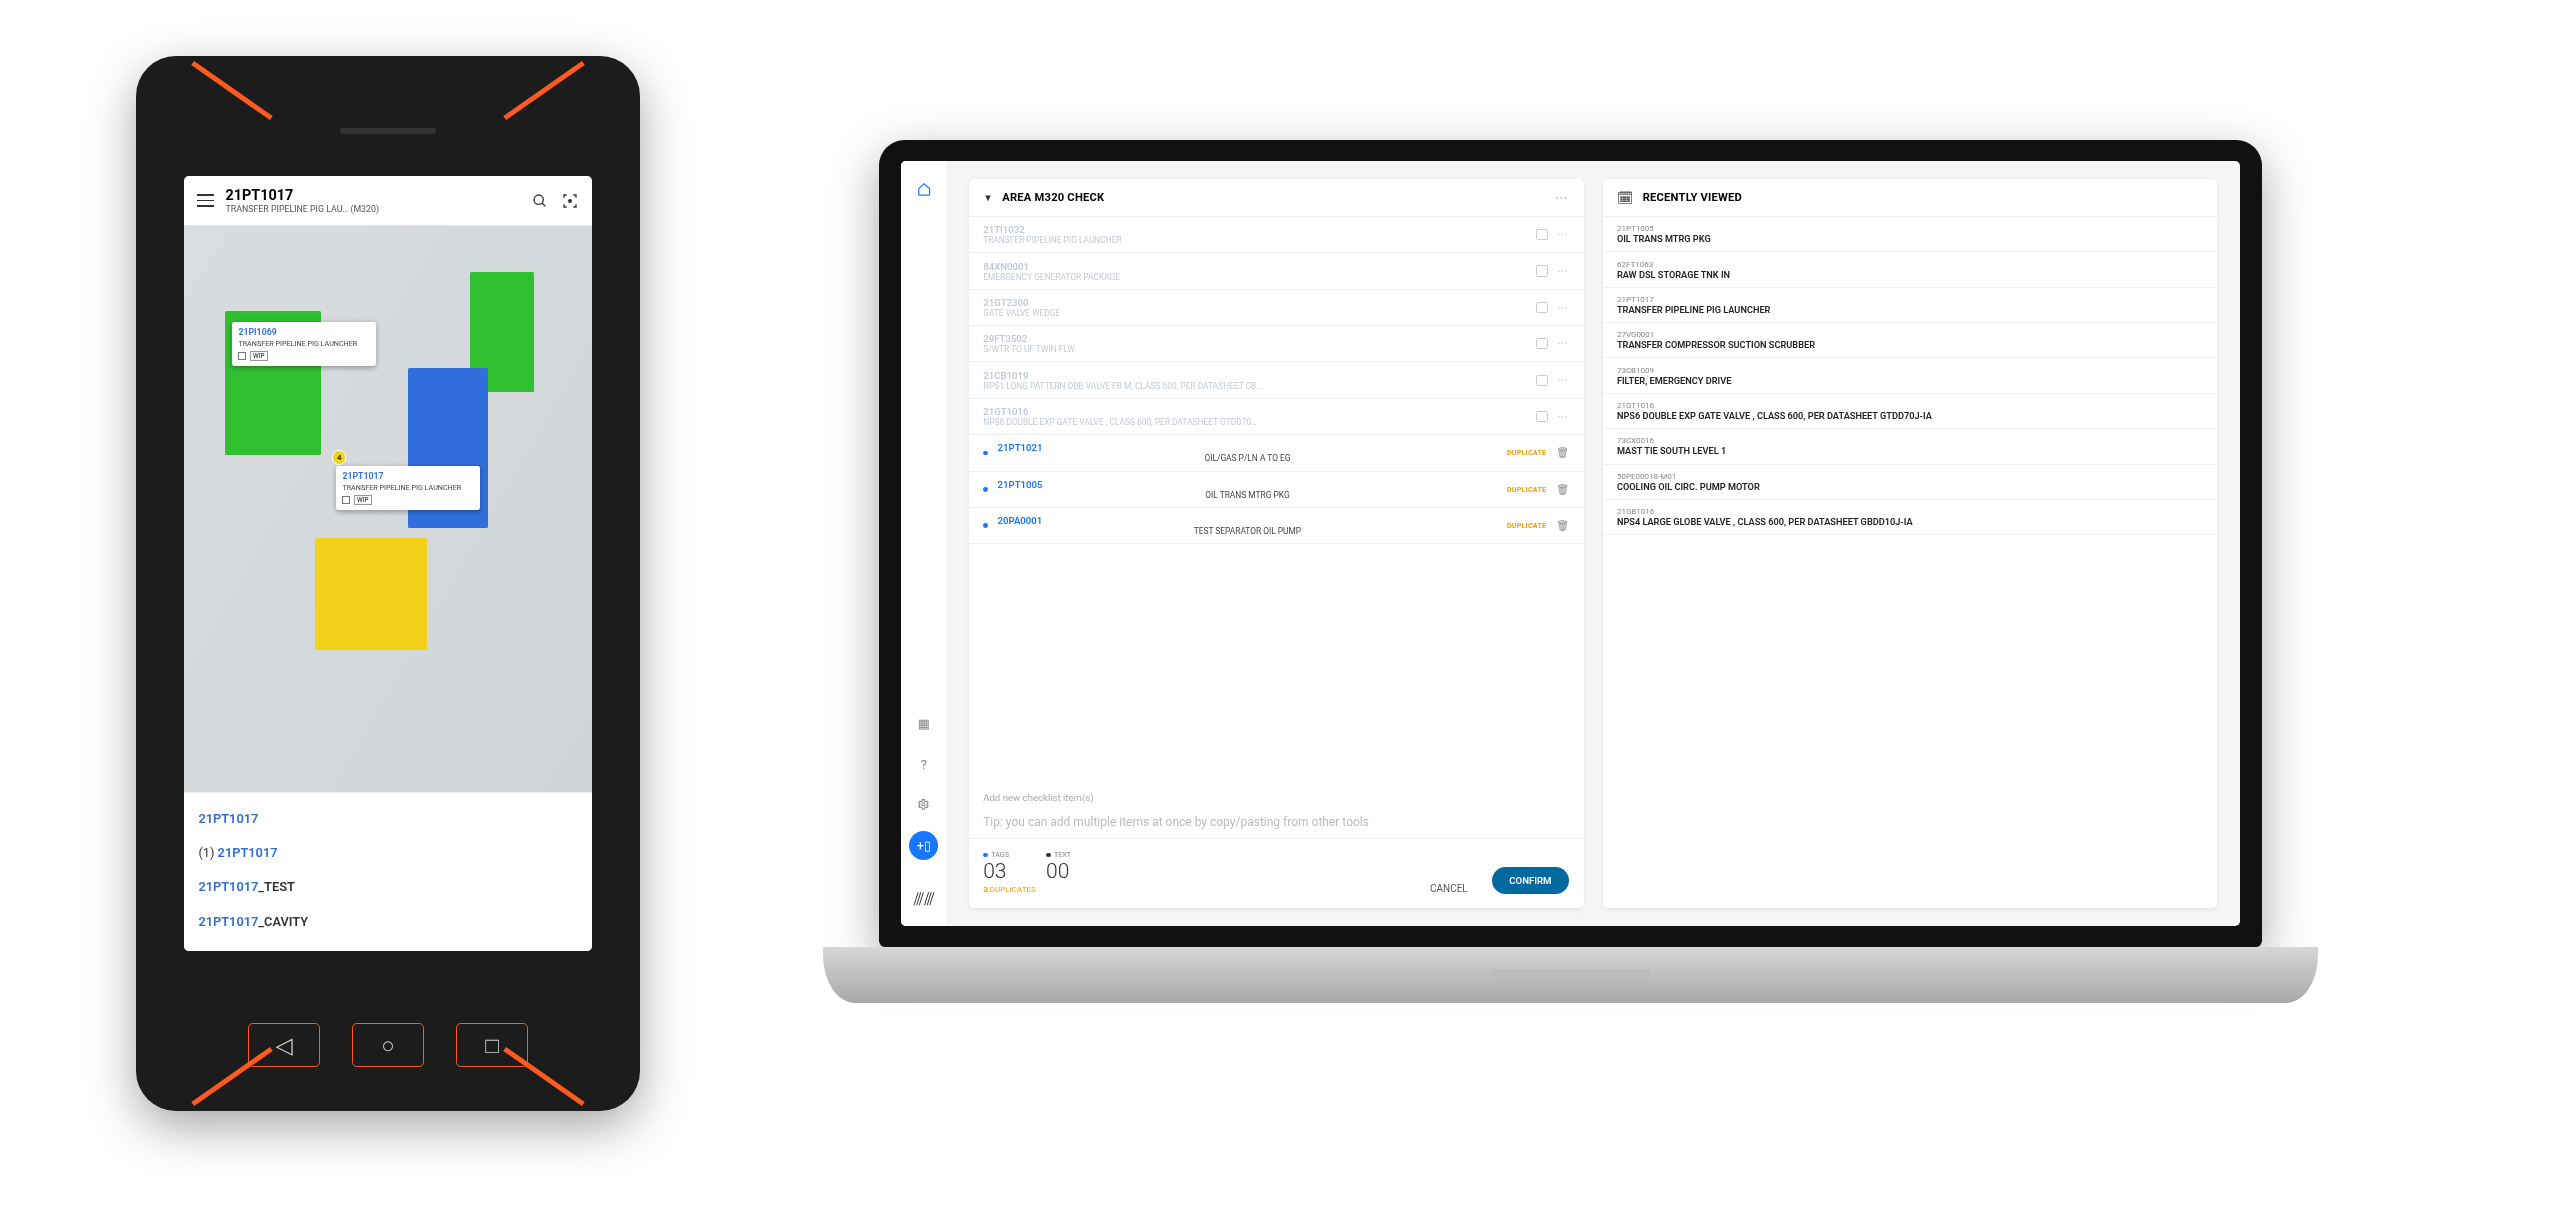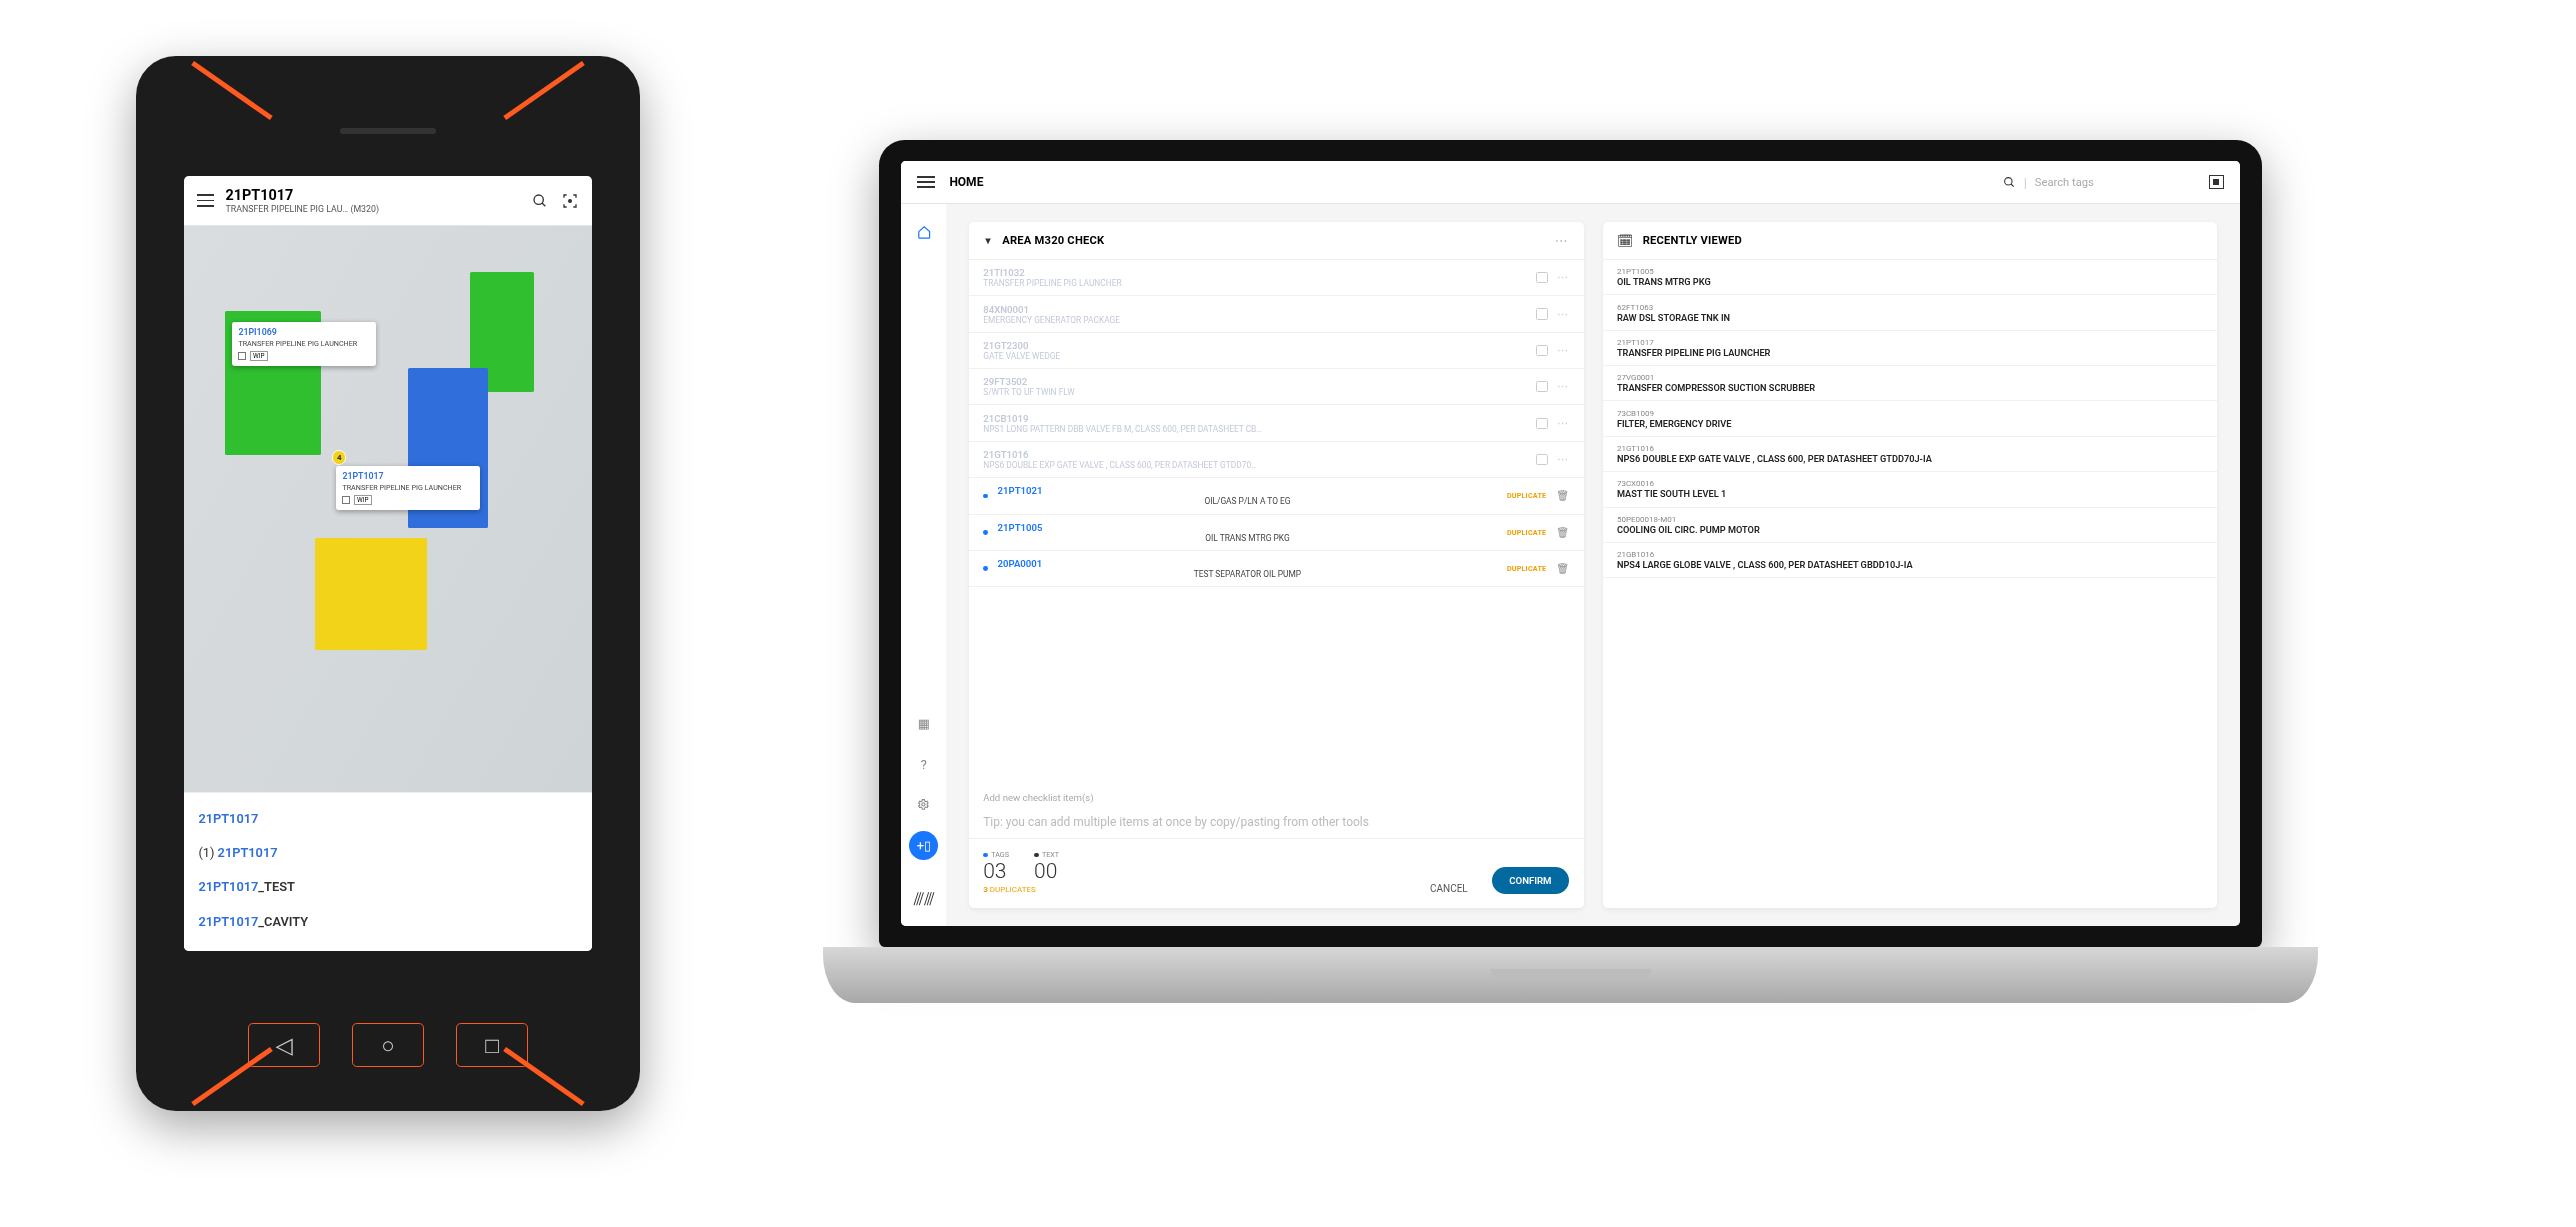--- a/index.html
+++ b/index.html
@@ -227,40 +227,20 @@
     <div class="phone-nav-btn">◁</div>
     <div class="phone-nav-btn">○</div>
     <div class="phone-nav-btn">□</div>
   </div>
 </div>
 
 <div class="laptop">
   <div class="laptop-screen-frame">
     <div class="laptop-screen">
 
-      <div class="l-header">
-        <div class="l-hamburger">
-            <span></span>
-            <span></span>
-            <span></span>
-          </div>
-        <div class="l-home">HOME</div>
-        <div class="l-spacer"></div>
-        <div class="l-search">
-          <span class="l-search-icon">
-            <svg width="12.8" height="12.8" viewBox="0 0 24 24" fill="none" stroke="currentColor" stroke-width="2">
-                <circle cx="10" cy="10" r="7"></circle>
-                <line x1="20" y1="20" x2="15" y2="15"></line>
-              </svg>
-          </span>
-          <span style="color:#ccc">|</span>
-          <input class="l-search-input" placeholder="Search tags" style="">
-        </div>
-        <div class="l-focusmode"></div>
-      </div>
 
       <div class="l-body">
 
         <div class="l-leftrail">
           <div class="l-rail-icon" style="color:#1976ff">
             <svg width="14.4" height="14.4" viewBox="0 0 24 24" fill="none" stroke="currentColor" stroke-width="2">
                 <path d="M3 11l9-8 9 8v10a1 1 0 0 1-1 1H4a1 1 0 0 1-1-1z"></path>
               </svg>
           </div>
           <div class="rail-top"></div>
@@ -367,21 +347,21 @@
     <div class="trash">🗑</div>
                   </div>
                 </div>
             </div>
 
             <div class="l-addrow">Add new checklist item(s)</div>
             <div class="l-tip">Tip: you can add multiple items at once by copy/pasting from other tools</div>
 
             <div class="l-footer">
               <div style="display:flex;flex-direction:column;gap:1.6px;">
-                <div style="display:flex;gap:25px;">
+                <div style="display:flex;gap:37px;">
                   <div class="l-counter">
                     <div class="lbl">
                         <span class="dot" style="background:#1976ff"></span>
                         <span>TAGS</span>
                       </div>
                     <div class="val">03</div>
                   </div>
                   <div class="l-counter">
                     <div class="lbl">
                         <span class="dot" style="background:#333"></span>

